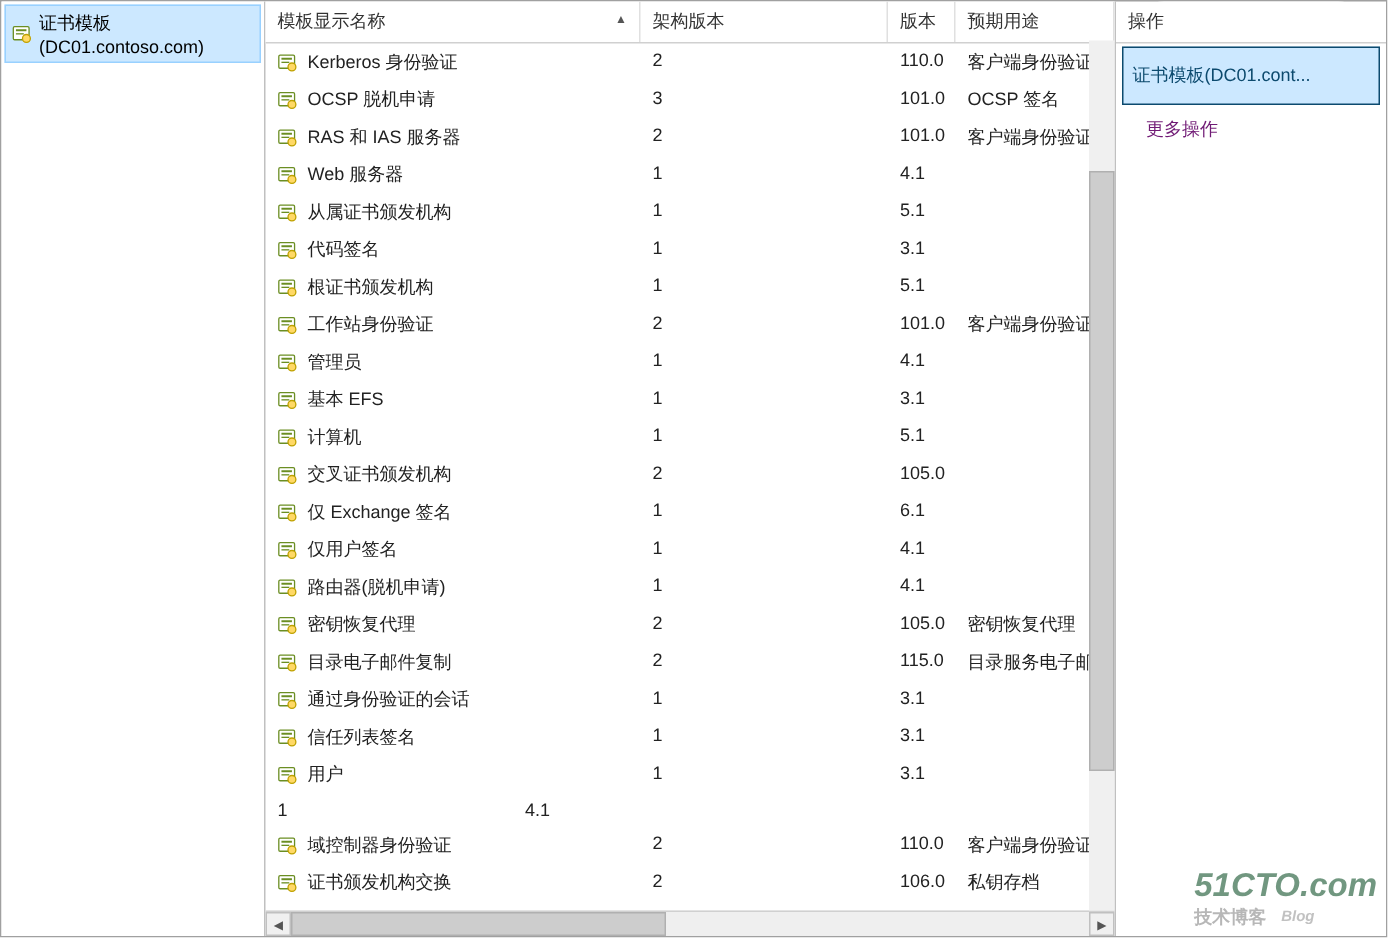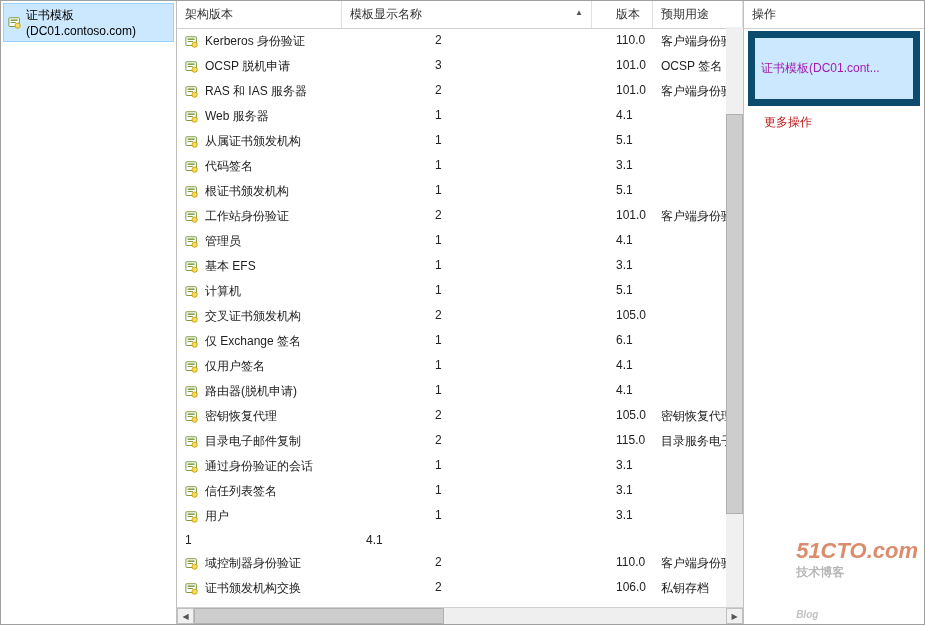--- a/index.html
+++ b/index.html
@@ -7,41 +7,41 @@
   .app { display: flex; width: 925px; height: 625px; border: 1px solid #a0a0a0; }
   .left-pane { width: 176px; border-right: 1px solid #c0c0c0; background: #fff; }
   .tree-item { display: flex; align-items: center; padding: 3px 4px; margin: 2px; background: #cce8ff; border: 1px solid #99d1ff; cursor: pointer; }
   .tree-icon { width: 14px; height: 14px; margin-right: 4px; flex-shrink: 0; }
   .center-pane { flex: 1; display: flex; flex-direction: column; border-right: 1px solid #c0c0c0; position: relative; min-width: 0; }
   .table-header { display: flex; border-bottom: 1px solid #d0d0d0; background: #fff; font-size: 12px; color: #333; }
   .th { padding: 5px 8px; border-right: 1px solid #e0e0e0; position: relative; cursor: pointer; white-space: nowrap; overflow: hidden; }
   .th.sorted::after { content: "▲"; font-size: 8px; position: absolute; right: 8px; top: 7px; color: #555; }
   .col-name { width: 250px; }
   .col-arch { width: 165px; }
-  .col-ver { width: 45px; margin-left: 16px; }
+  .col-ver { width: 45px; }
   .col-use { flex: 1; }
   .table-body { flex: 1; overflow: hidden; }
   .row { display: flex; align-items: flex-start; padding: 2px 0; cursor: pointer; }
   .cell { padding: 2px 8px; white-space: nowrap; overflow: hidden; color: #222; }
   .cell.col-name { display: flex; align-items: center; }
   .item-icon { width: 14px; height: 14px; margin-right: 6px; flex-shrink: 0; }
   .hscroll { height: 17px; border-top: 1px solid #d0d0d0; display: flex; background: #f0f0f0; }
   .hs-btn { width: 17px; height: 100%; border: 1px solid #c0c0c0; background: #f0f0f0; display: flex; align-items: center; justify-content: center; font-size: 8px; color: #555; cursor: pointer; }
   .hs-track { flex: 1; position: relative; background: #efefef; }
   .hs-thumb { position: absolute; left: 0; top: 0; height: 100%; width: 250px; background: #cdcdcd; border: 1px solid #b0b0b0; }
   .vscroll { position: absolute; right: 0; top: 26px; bottom: 17px; width: 17px; background: #f0f0f0; display: flex; flex-direction: column; }
   .vs-track { flex: 1; position: relative; }
   .vs-thumb { position: absolute; top: 15%; left: 0; right: 0; height: 400px; background: #cdcdcd; border: 1px solid #b0b0b0; }
   .right-pane { width: 180px; background: #fff; display: flex; flex-direction: column; position: relative; border-radius: 32px; }
   .actions-header { padding: 5px 8px; border-bottom: 1px solid #d0d0d0; color: #333; font-size: 12px; }
-  .action-selected { margin: 2px 4px; padding: 22px 6px; background: #cce8ff; border: 7px solid #0c4a6e; color: #a21caf; white-space: nowrap; overflow: hidden; text-overflow: ellipsis; cursor: pointer; }
-  .action-item { padding: 6px 20px; color: #b91c1c; cursor: pointer; }
+  .action-selected { margin: 2px 4px; padding: 10px 6px; background: #cce8ff; border: 1px solid #0c4a6e; color: #0c4a6e; white-space: nowrap; overflow: hidden; text-overflow: ellipsis; cursor: pointer; }
+  .action-item { padding: 6px 20px; color: #701a75; cursor: pointer; }
   .watermark { position: absolute; right: 6px; bottom: 4px; opacity: 0.6; text-align: left; font-family: Arial, sans-serif; pointer-events: none; }
-  .wm-big { font-size: 22px; font-weight: bold; font-style: italic; color: #c2410c; display: flex; align-items: baseline; }
-  .wm-sub { font-size: 12px; color: #888; font-weight: bold; display: flex; gap: 28px; flex-direction: column; }
+  .wm-big { font-size: 22px; font-weight: bold; font-style: italic; color: #14532d; display: flex; align-items: baseline; }
+  .wm-sub { font-size: 12px; color: #888; font-weight: bold; display: flex; align-items: center; gap: 10px; }
   .wm-blog { font-size: 10px; color: #999; font-style: italic; }
 </style>
 </head>
 <body>
 
 <div class="app">
 
   <div class="left-pane">
     <div class="tree-item">
       <svg class="tree-icon" viewBox="0 0 16 16">
@@ -49,22 +49,22 @@
         <rect x="3" y="4" width="8" height="1.5" fill="#6b8e23"></rect>
         <rect x="3" y="7" width="6" height="1" fill="#6b8e23"></rect>
         <circle cx="11" cy="11" r="3" fill="#ffd966" stroke="#bfa100"></circle>
       </svg>
       <span>证书模板(DC01.contoso.com)</span>
     </div>
   </div>
 
   <div class="center-pane">
     <div class="table-header">
+      <div class="th col-name sorted">模板显示名称</div>
       <div class="th col-arch">架构版本</div>
-      <div class="th col-name sorted">模板显示名称</div>
       <div class="th col-ver">版本</div>
       <div class="th col-use">预期用途</div>
     </div>
     <div class="table-body" id="table-body">
         <div class="row">
           <div class="cell col-name">
             <svg class="item-icon" viewBox="0 0 16 16">
               <rect x="1" y="2" width="12" height="10" rx="1" fill="#fff" stroke="#6b8e23" stroke-width="1"></rect>
               <rect x="3" y="4" width="8" height="1.5" fill="#6b8e23"></rect>
               <rect x="3" y="7" width="6" height="1" fill="#6b8e23"></rect>

